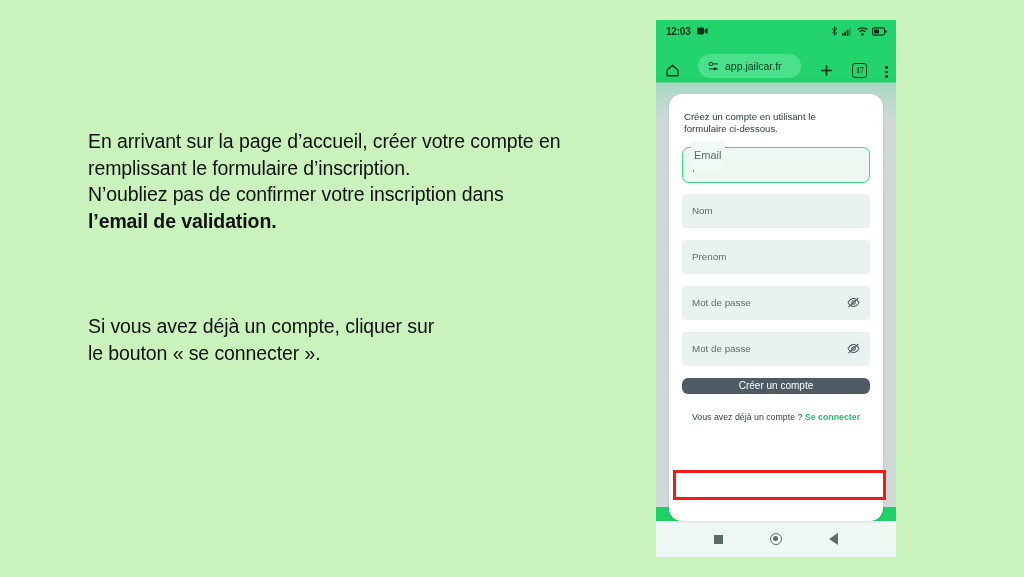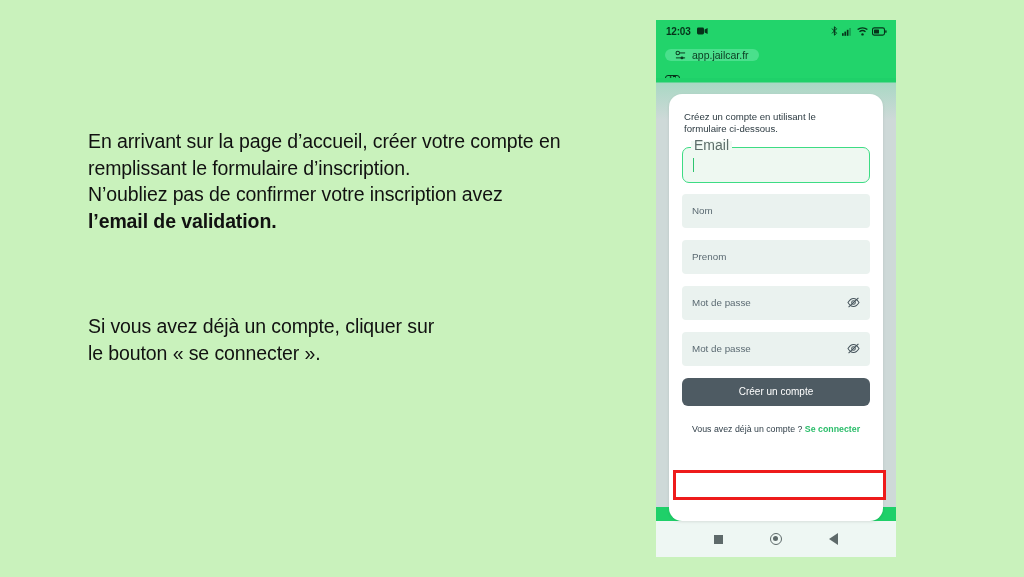--- a/index.html
+++ b/index.html
@@ -72,24 +72,23 @@
     font-size: 10px; font-weight: bold; letter-spacing: -0.2px;
   }
   .status-right { display: flex; align-items: center; gap: 4px; }
   .ic { display: block; }
 
   
   .toolbar {
     height: 36px;
     background: #22d46b;
     display: flex;
-    align-items: flex-start;
+    align-items: flex-end;
     padding: 0 8px 0 9px;
-    gap: 7px;
-    flex-direction: column;
+    gap: 18px;
   }
   .urlbar {
     flex: 1;
     height: 24px;
     background: #4ae08c;
     border-radius: 13px;
     display: flex;
     align-items: center;
     gap: 6px;
     padding: 0 10px;
@@ -167,39 +166,39 @@
     border: 1.6px solid #3ddc84;
     border-radius: 7px;
     height: 36px;
     margin-bottom: 11px;
   }
   .field.focused .notch {
     position: absolute;
     top: -7px;
     left: 8px;
     background: #f1f9f4;
-    padding: 0 3px;
-    font-size: 14px;
+    padding: 10px 3px;
+    font-size: 11px;
     color: #5d6d6a;
     line-height: 9px;
   }
   .caret {
     width: 1.4px;
     height: 14px;
     background: #2ec46f;
     display: block;
   }
   .eye {
     margin-left: auto;
     display: flex;
     align-items: center;
   }
 
   .submit {
-    height: 28px;
+    height: 16px;
     background: #4e5b63;
     border-radius: 6px;
     color: #ffffff;
     font-size: 10px;
     display: flex;
     align-items: center;
     justify-content: center;
     border: none;
     width: 100%;
     font-family: "Liberation Sans", sans-serif;
@@ -254,21 +253,21 @@
   }
 </style>
 </head>
 <body>
 
 <div class="slide">
 
   <div class="instructions">
     <p>En arrivant sur la page d’accueil, créer votre compte en</p>
     <p>remplissant le formulaire d’inscription.</p>
-    <p>N’oubliez pas de confirmer votre inscription avez</p>
+    <p>N’oubliez pas de confirmer votre inscription dans</p>
     <p class="bold">l’email de validation.</p>
   </div>
 
   <div class="instructions-2">
     <p>Si vous avez déjà un compte, cliquer sur</p>
     <p>le bouton « se connecter ».</p>
   </div>
 
   <div class="phone">
 

